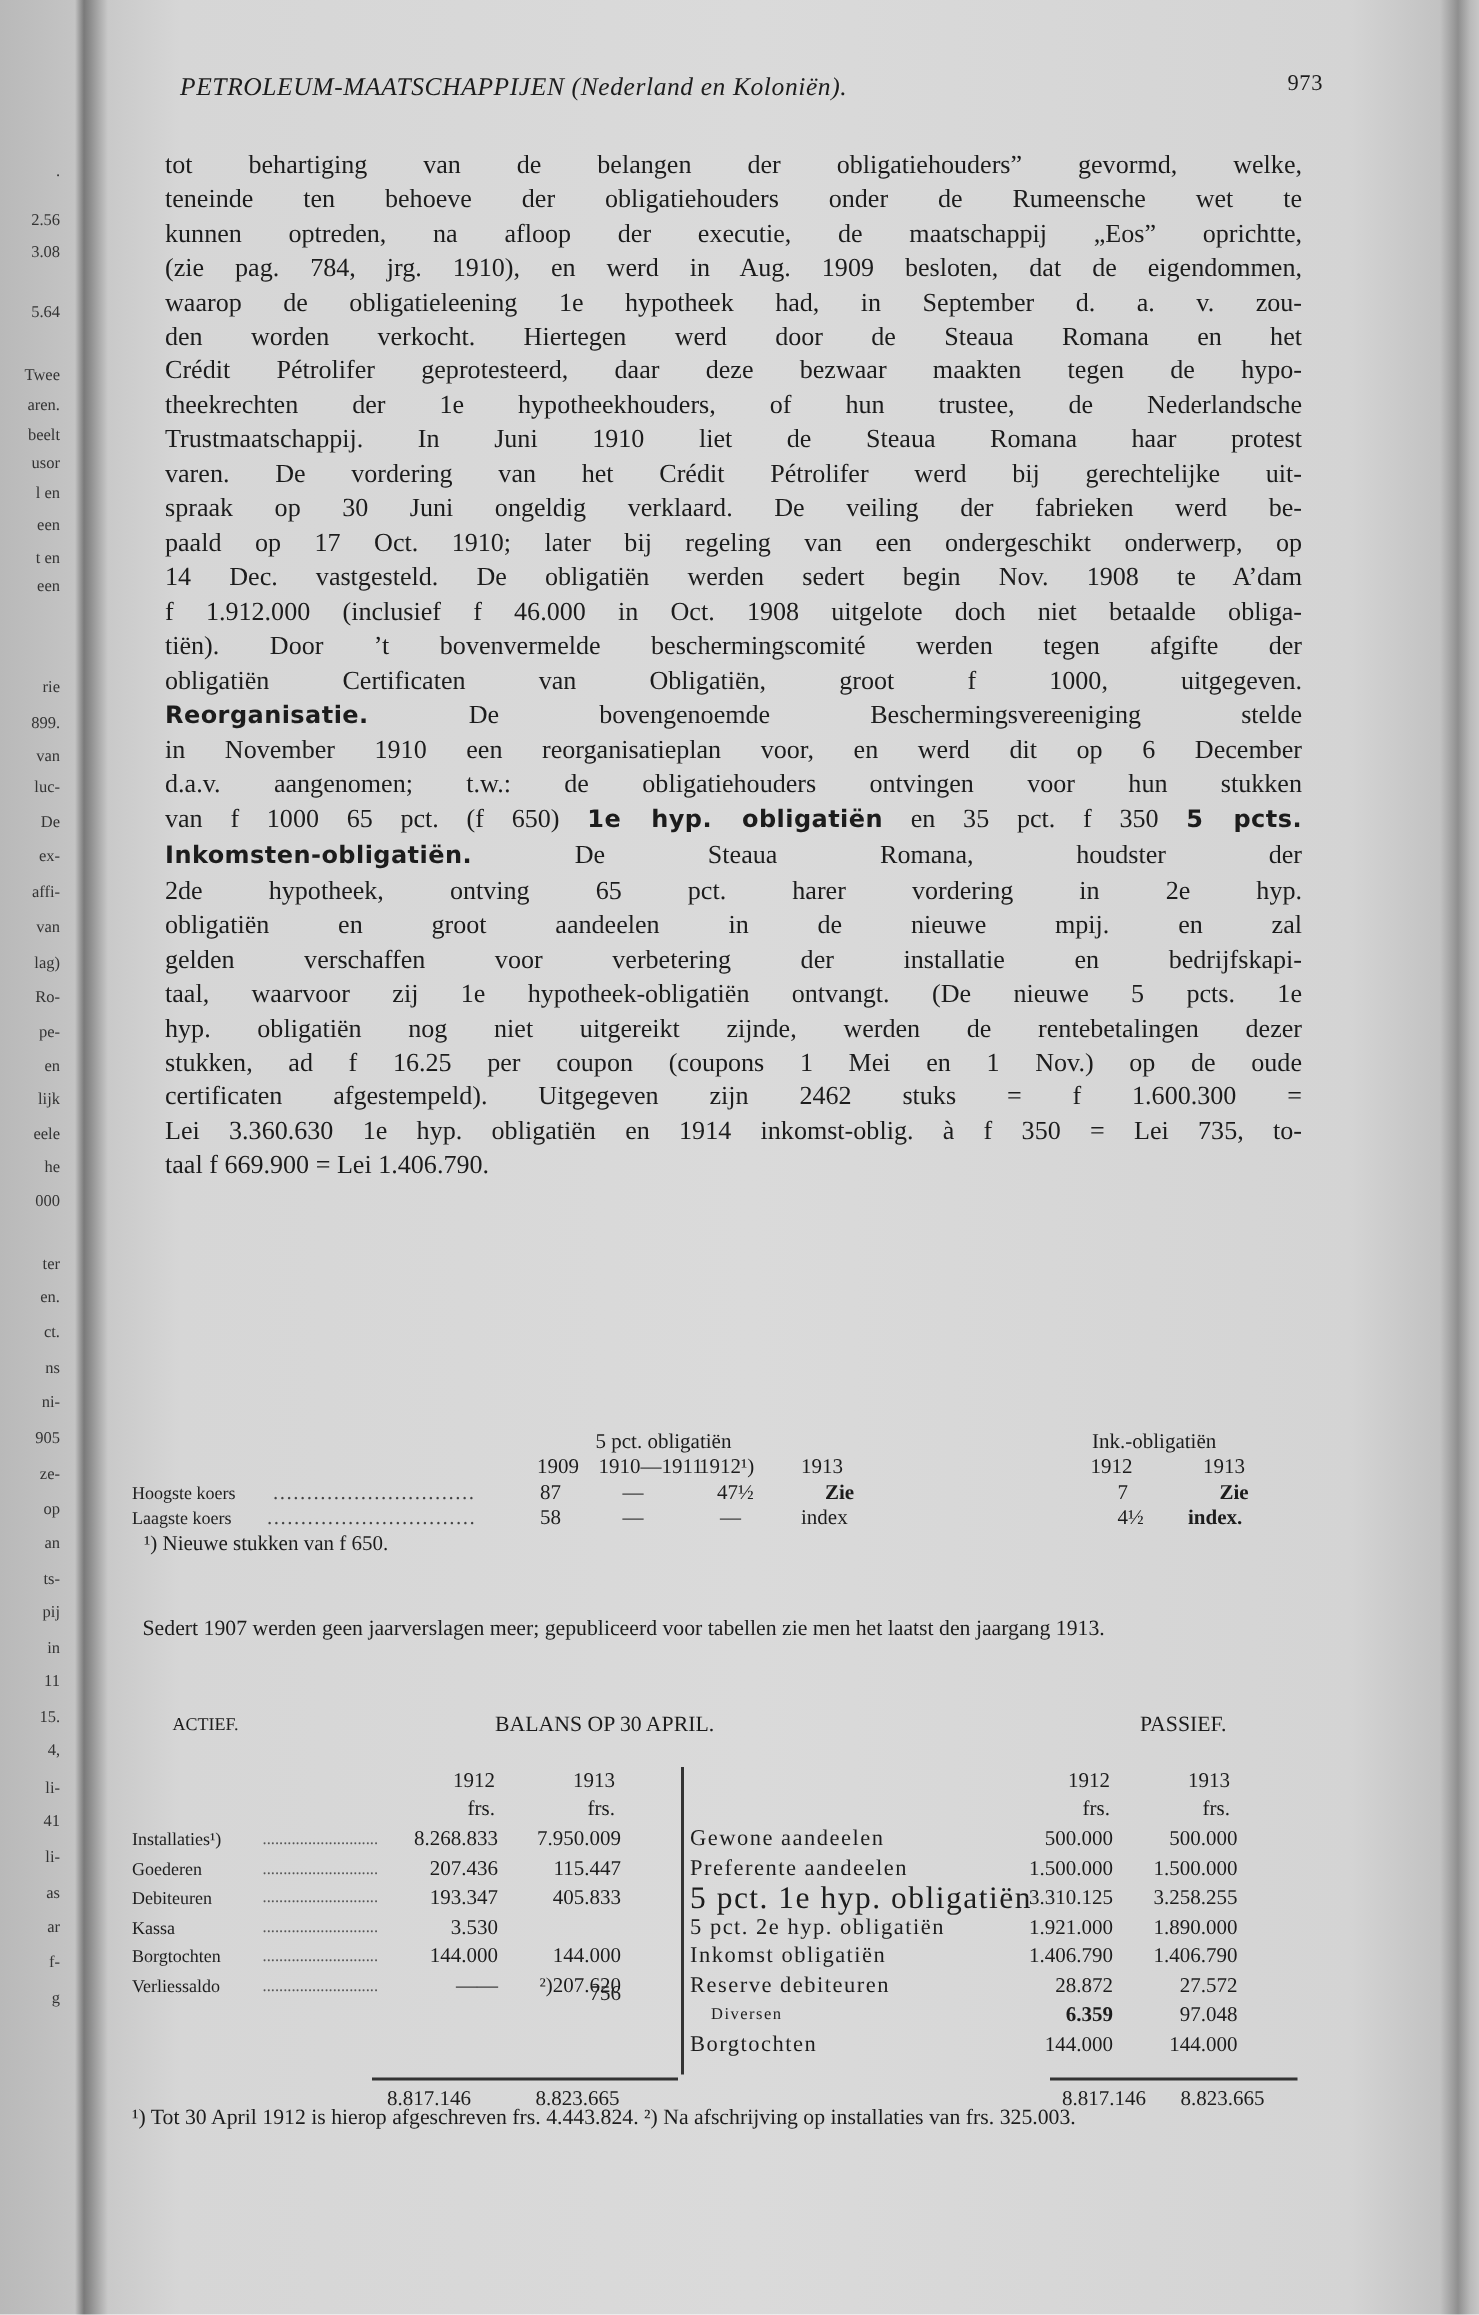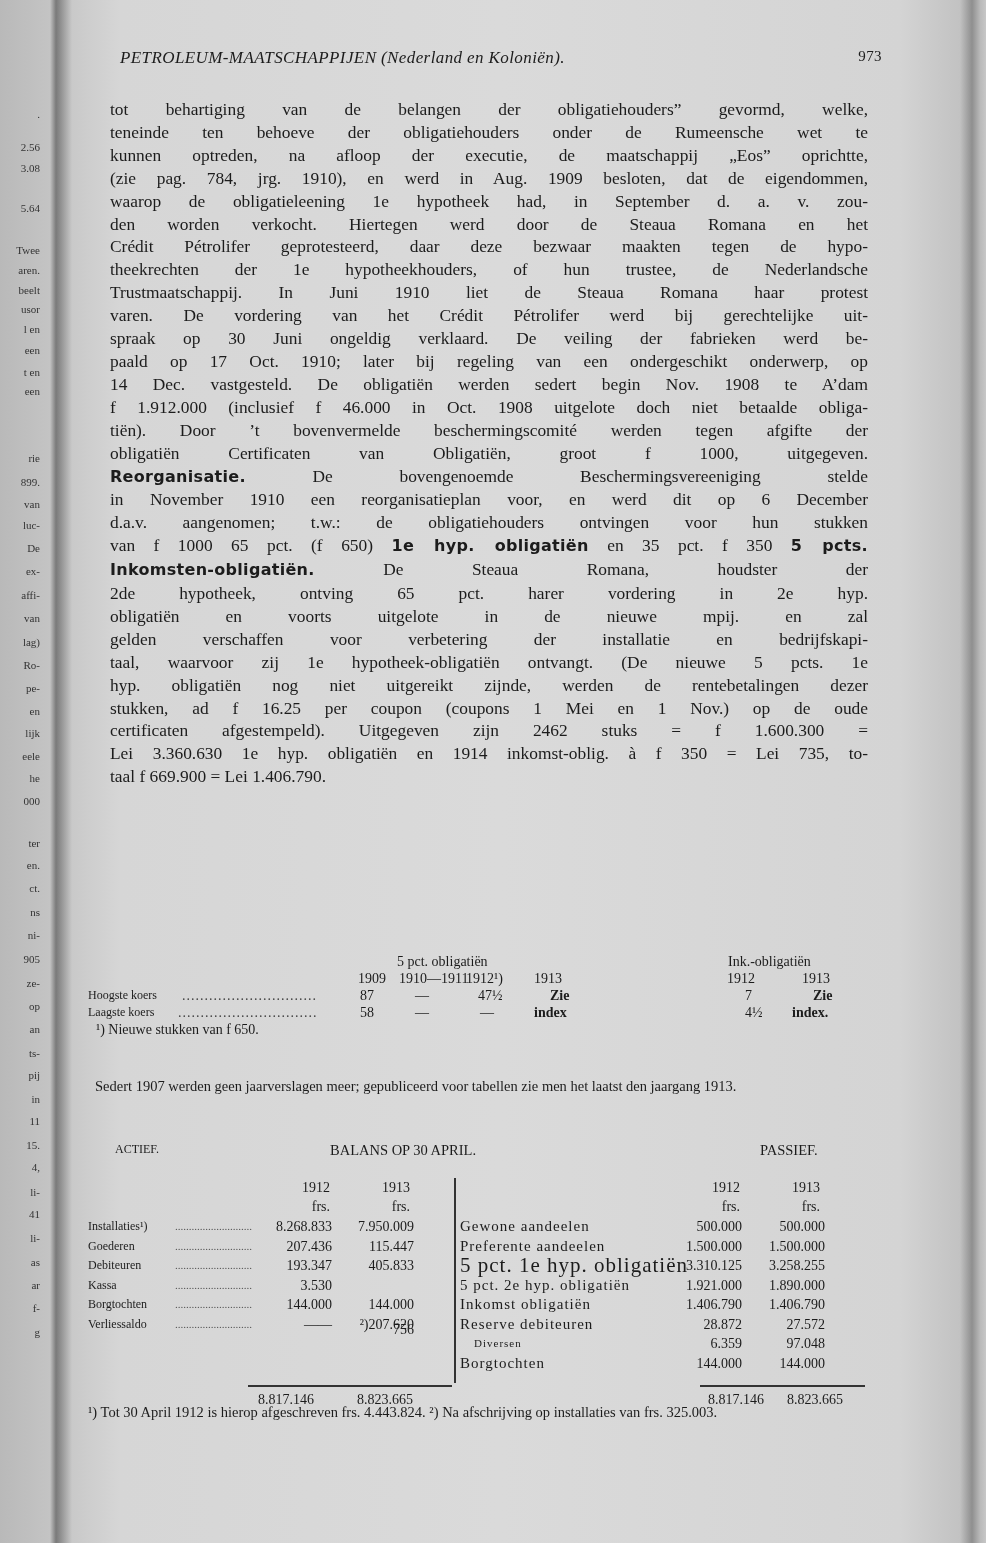--- a/index.html
+++ b/index.html
@@ -159,21 +159,21 @@
       <span class="sans-b">1e hyp. obligatiën</span>
       <span>en 35 pct. f 350</span>
       <span class="sans-b">5 pcts.</span>
     </span>
     <span class="line">
       <span class="sans-b">Inkomsten-obligatiën.</span>
       <span>De  Steaua  Romana,  houdster  der</span>
     </span>
     <div id="lines-b">
         <span class="line">2de hypotheek,  ontving  65  pct.  harer  vordering  in  2e  hyp.</span>
-        <span class="line">obligatiën  en  voorts  uitgelote  in  de  nieuwe  mpij.  en  zal</span>
+        <span class="line">obligatiën  en  groot  aandeelen  in  de  nieuwe  mpij.  en  zal</span>
         <span class="line">gelden  verschaffen  voor  verbetering  der  installatie  en  bedrijfskapi-</span>
         <span class="line">taal, waarvoor zij 1e hypotheek-obligatiën ontvangt.  (De nieuwe 5 pcts. 1e</span>
         <span class="line">hyp. obligatiën nog niet uitgereikt zijnde, werden de rentebetalingen dezer</span>
         <span class="line">stukken, ad f 16.25 per coupon (coupons 1 Mei en 1 Nov.) op de oude</span>
         <span class="line">certificaten  afgestempeld).   Uitgegeven  zijn  2462 stuks  =  f 1.600.300  =</span>
         <span class="line">Lei 3.360.630 1e hyp. obligatiën en 1914 inkomst-oblig. à f 350 = Lei 735, to-</span>
       </div>
     <span class="line last">taal f 669.900  =  Lei 1.406.790.</span>
   </div>
 
@@ -199,21 +199,21 @@
       <span class="cell" style="left:440px; font-weight:bold;">Zie</span>
       <span class="cell" style="left:635px;">7</span>
       <span class="cell" style="left:703px; font-weight:bold;">Zie</span>
     </div>
     <div class="row">
       <span class="cell lbl" style="left:-22px;">Laagste koers</span>
       <span class="cell dots" style="left:68px;">...............................</span>
       <span class="cell" style="left:250px;">58</span>
       <span class="cell" style="left:305px;">—</span>
       <span class="cell" style="left:370px;">—</span>
-      <span class="cell" style="left:424px; font-weight:bold;">index</span>
+      <span class="cell" style="left:424px; font-weight:normal;">index</span>
       <span class="cell" style="left:635px;">4½</span>
       <span class="cell" style="left:682px; font-weight:bold;">index.</span>
     </div>
     <div class="row">
       <span class="cell" style="left:-14px;">¹) Nieuwe stukken van f 650.</span>
     </div>
   </div>
 
   <div class="note-sedert">Sedert 1907 werden geen jaarverslagen meer; gepubliceerd voor tabellen zie men het laatst den jaargang 1913.</div>
 
@@ -273,21 +273,21 @@
         <span class="cell " style="left:350px; top:97.5px; font-size:15px; letter-spacing:1px;">5 pct. 2e hyp. obligatiën</span>
         <span class="cell num" style="left:560px; width:72px; top:97.5px;">1.921.000</span>
         <span class="cell num" style="left:640px; width:75px; top:97.5px;">1.890.000</span>
         <span class="cell " style="left:350px; top:117px; font-size:15px; letter-spacing:1px;">Inkomst obligatiën</span>
         <span class="cell num" style="left:560px; width:72px; top:117px;">1.406.790</span>
         <span class="cell num" style="left:640px; width:75px; top:117px;">1.406.790</span>
         <span class="cell " style="left:350px; top:136.5px; font-size:15px; letter-spacing:1px;">Reserve debiteuren</span>
         <span class="cell num" style="left:560px; width:72px; top:136.5px;">28.872</span>
         <span class="cell num" style="left:640px; width:75px; top:136.5px;">27.572</span>
         <span class="cell " style="left:334px; top:156px; font-size:11px; letter-spacing:1px;margin-left:30px;">Diversen</span>
-        <span class="cell num" style="left:560px; width:72px; top:156px;">6.359</span>
+        <span class="cell num" style="left:560px; width:72px; top:156px;font-weight:bold;">6.359</span>
         <span class="cell num" style="left:640px; width:75px; top:156px;">97.048</span>
         <span class="cell " style="left:350px; top:175.5px; font-size:15px; letter-spacing:1px;">Borgtochten</span>
         <span class="cell num" style="left:560px; width:72px; top:175.5px;">144.000</span>
         <span class="cell num" style="left:640px; width:75px; top:175.5px;">144.000</span>
       </div>
   </div>
 
   <div class="hr" style="top:1385px; left:138px; width:204px;"></div>
   <div class="hr" style="top:1385px; left:590px; width:165px;"></div>
   <span style="position:absolute; top:1392px; left:148px; font-size:14px; font-family:'Liberation Serif',serif;">8.817.146</span>

